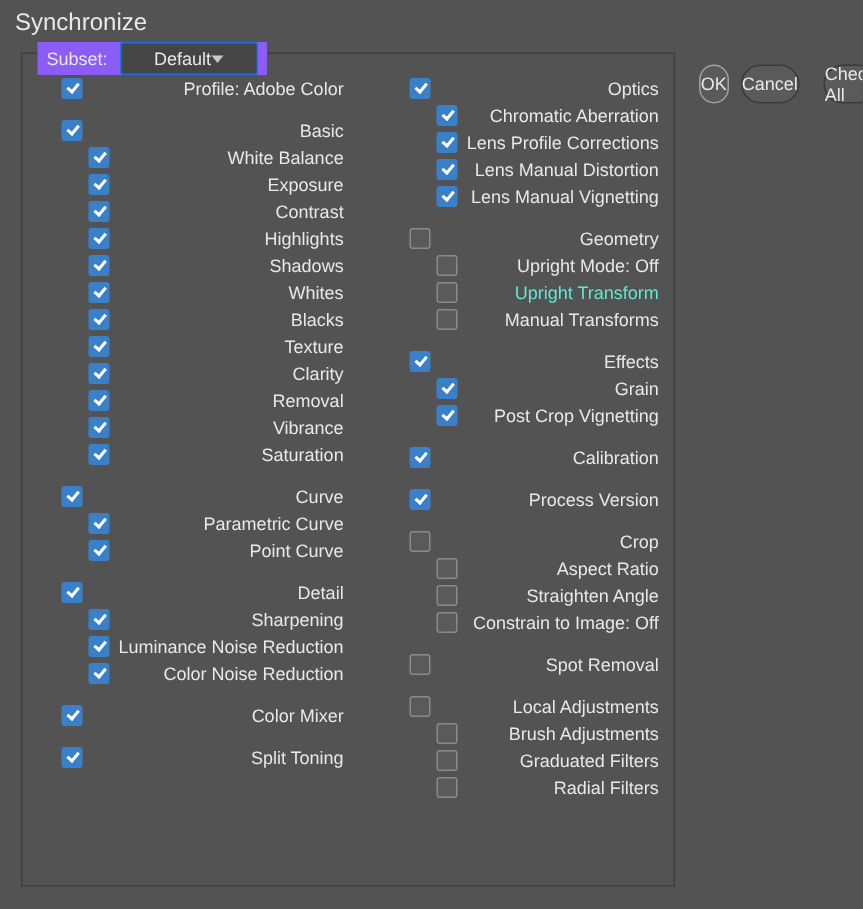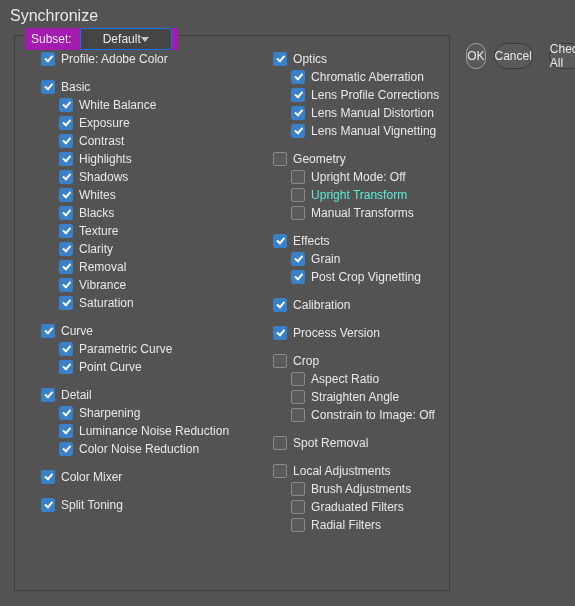--- a/index.html
+++ b/index.html
@@ -27,21 +27,21 @@
     position: relative;
     border: 1px solid #3f3f3f;
     flex: 1;
     padding: 14px 10px 14px 10px;
     height: 556px;
   }
   .legend {
     position: absolute;
     top: -8px;
     left: 10px;
-    background: #a21caf;
+    background: #8b5cf6;
     padding: 0 6px;
     font-size: 12px;
     color: #e8e8e8;
   }
   .subset-row {
     display: flex;
     align-items: center;
     gap: 8px;
     margin-bottom: 18px;
   }
@@ -71,20 +71,21 @@
     gap: 28px;
   }
   .col { flex: 1; }
   .group { margin-bottom: 10px; }
   .row {
     display: flex;
     align-items: center;
     gap: 6px;
     height: 18px;
     white-space: nowrap;
+    justify-content: space-between;
   }
   .row.parent { padding-left: 16px; }
   .row.child  { padding-left: 34px; }
   .cb {
     width: 14px; height: 14px;
     border: 1px solid #8a8a8a;
     border-radius: 2px;
     background: #5a5a5a;
     display: inline-flex;
     align-items: center;

